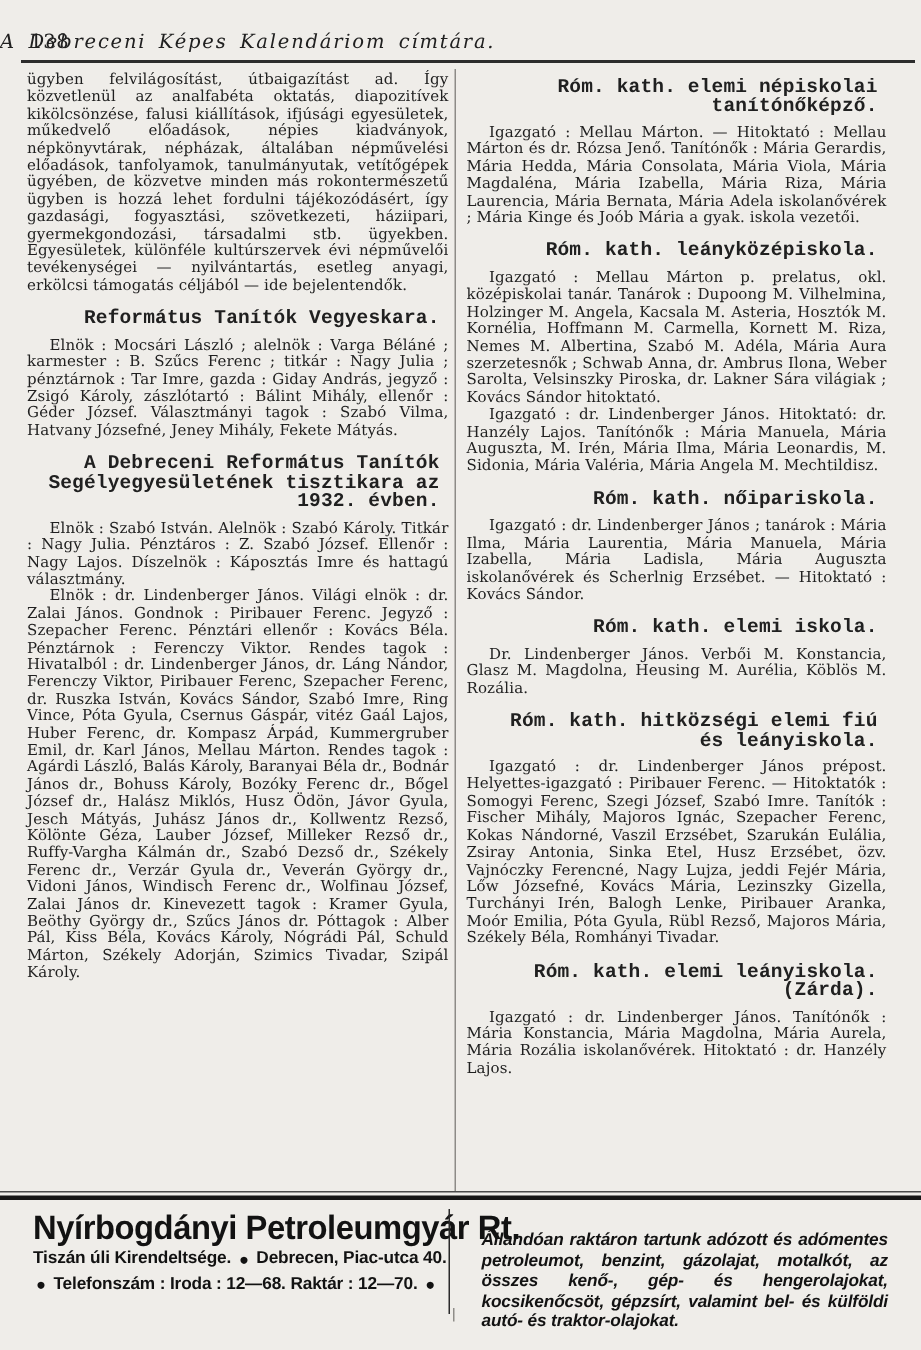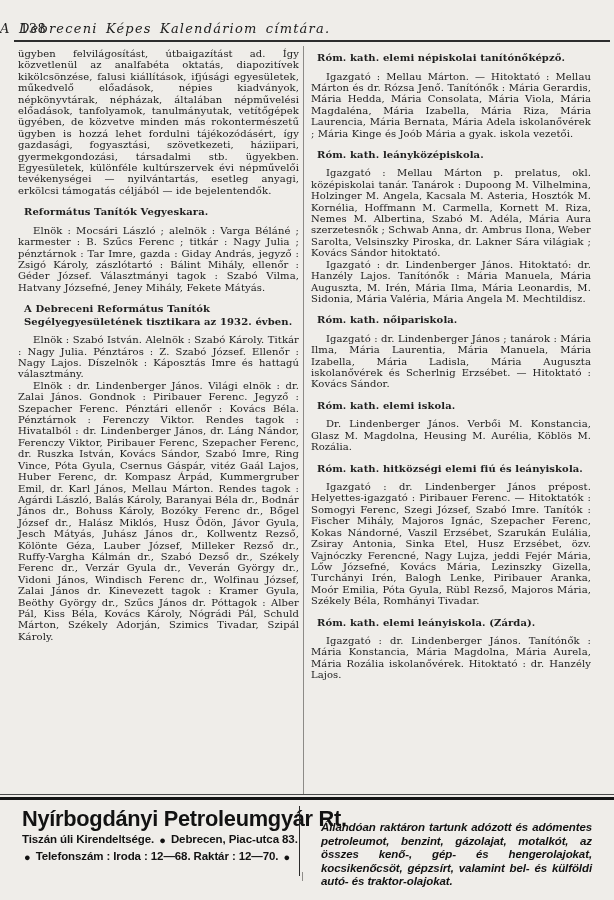--- a/index.html
+++ b/index.html
@@ -24,22 +24,22 @@
   .cols{position:relative;height:749px;overflow:hidden;}
   .col{position:absolute;top:4px;box-sizing:border-box;text-align:justify;}
   .col-left{left:18px;width:281px;}
   .col-right{left:311px;width:289px;padding-right:9px;}
   .col p{
     margin:0;font-size:10px;line-height:11.4px;letter-spacing:.1px;
     text-align:justify;hyphens:auto;
   }
   .col p.indent{text-indent:15px;}
   .col h3{
-    margin:10px 6px 6px 6px;font-size:10px;line-height:12.5px;
-    font-weight:bold;text-align:left;letter-spacing:.1px;
+    margin:10px 6px 6px 6px;font-size:13px;line-height:12.5px;
+    font-weight:bold;text-align:right;letter-spacing:.1px;font-family:Liberation Mono, monospace;
   }
   .vdivider{position:absolute;left:303px;top:46px;height:748px;width:1px;background:#8d8b87;}
   
   .rule-thin{margin:1px 0 2px 0;height:1px;background:#4a4a4a;}
   .rule-thick{height:3px;background:#151515;}
   
   .ad{
     position:relative;display:flex;padding-top:7px;
     font-family:"Liberation Sans", sans-serif;font-weight:700;color:#121212;
   }
@@ -95,21 +95,21 @@
 
   <div class="rule-thin"></div>
   <div class="rule-thick"></div>
 
   <div class="ad">
     <div class="ad-left">
       <p class="ad-company">Nyírbogdányi Petroleumgyár Rt.</p>
       <div class="ad-line">
         <span>Tiszán úli Kirendeltsége.</span>
         <span class="dot">●</span>
-        <span>Debrecen, Piac-utca 83.</span>
+        <span>Debrecen, Piac-utca 40.</span>
       </div>
       <div class="ad-line">
         <span class="dot">●</span>
         <span>Telefonszám : Iroda : 12—68.  Raktár : 12—70.</span>
         <span class="dot">●</span>
       </div>
     </div>
     <div class="ad-right">
       <p class="ad-right-text">Állandóan raktáron tartunk adózott és adómentes petroleumot, benzint, gázolajat, motalkót, az összes kenő-, gép- és hengerolajokat, kocsikenőcsöt, gépzsírt, valamint bel- és külföldi autó- és traktor-olajokat.</p>
     </div>

